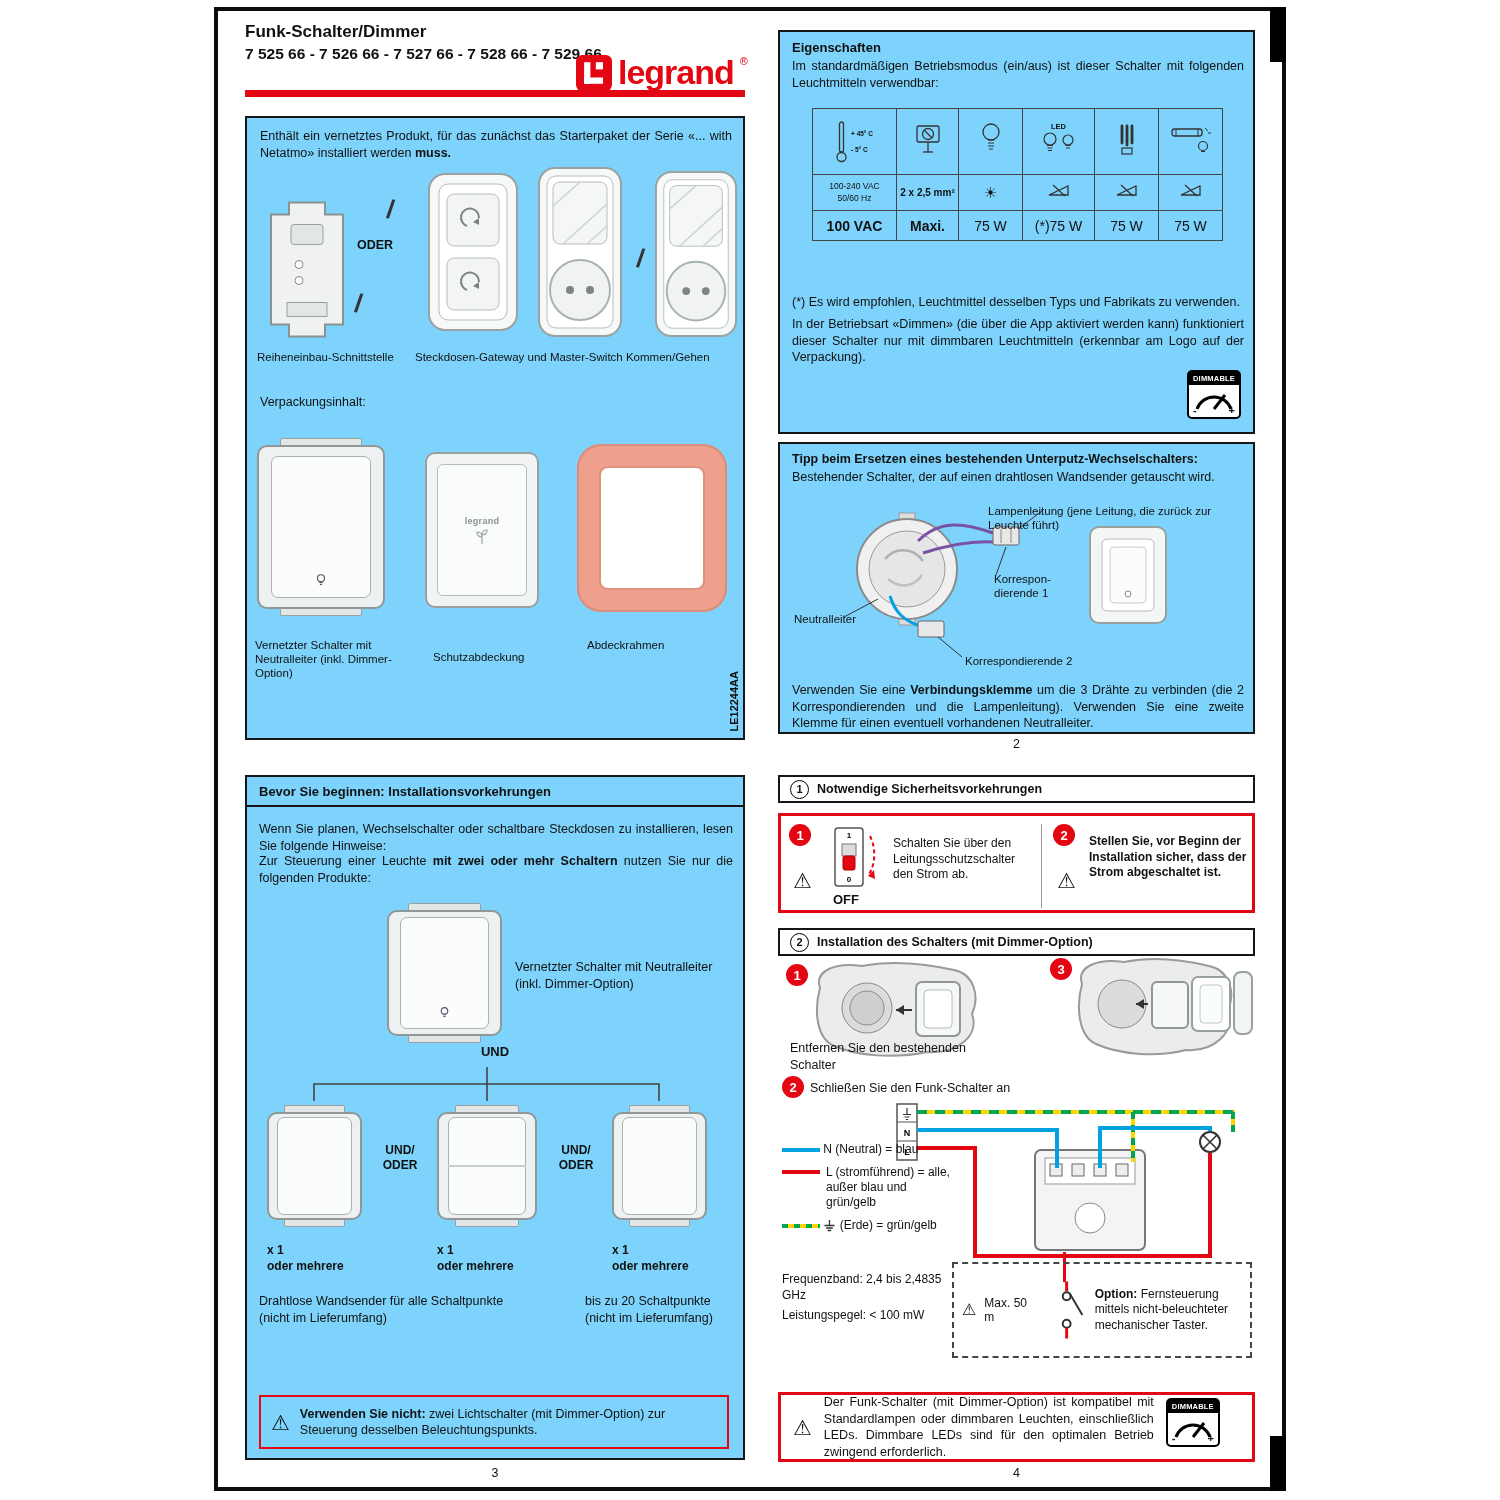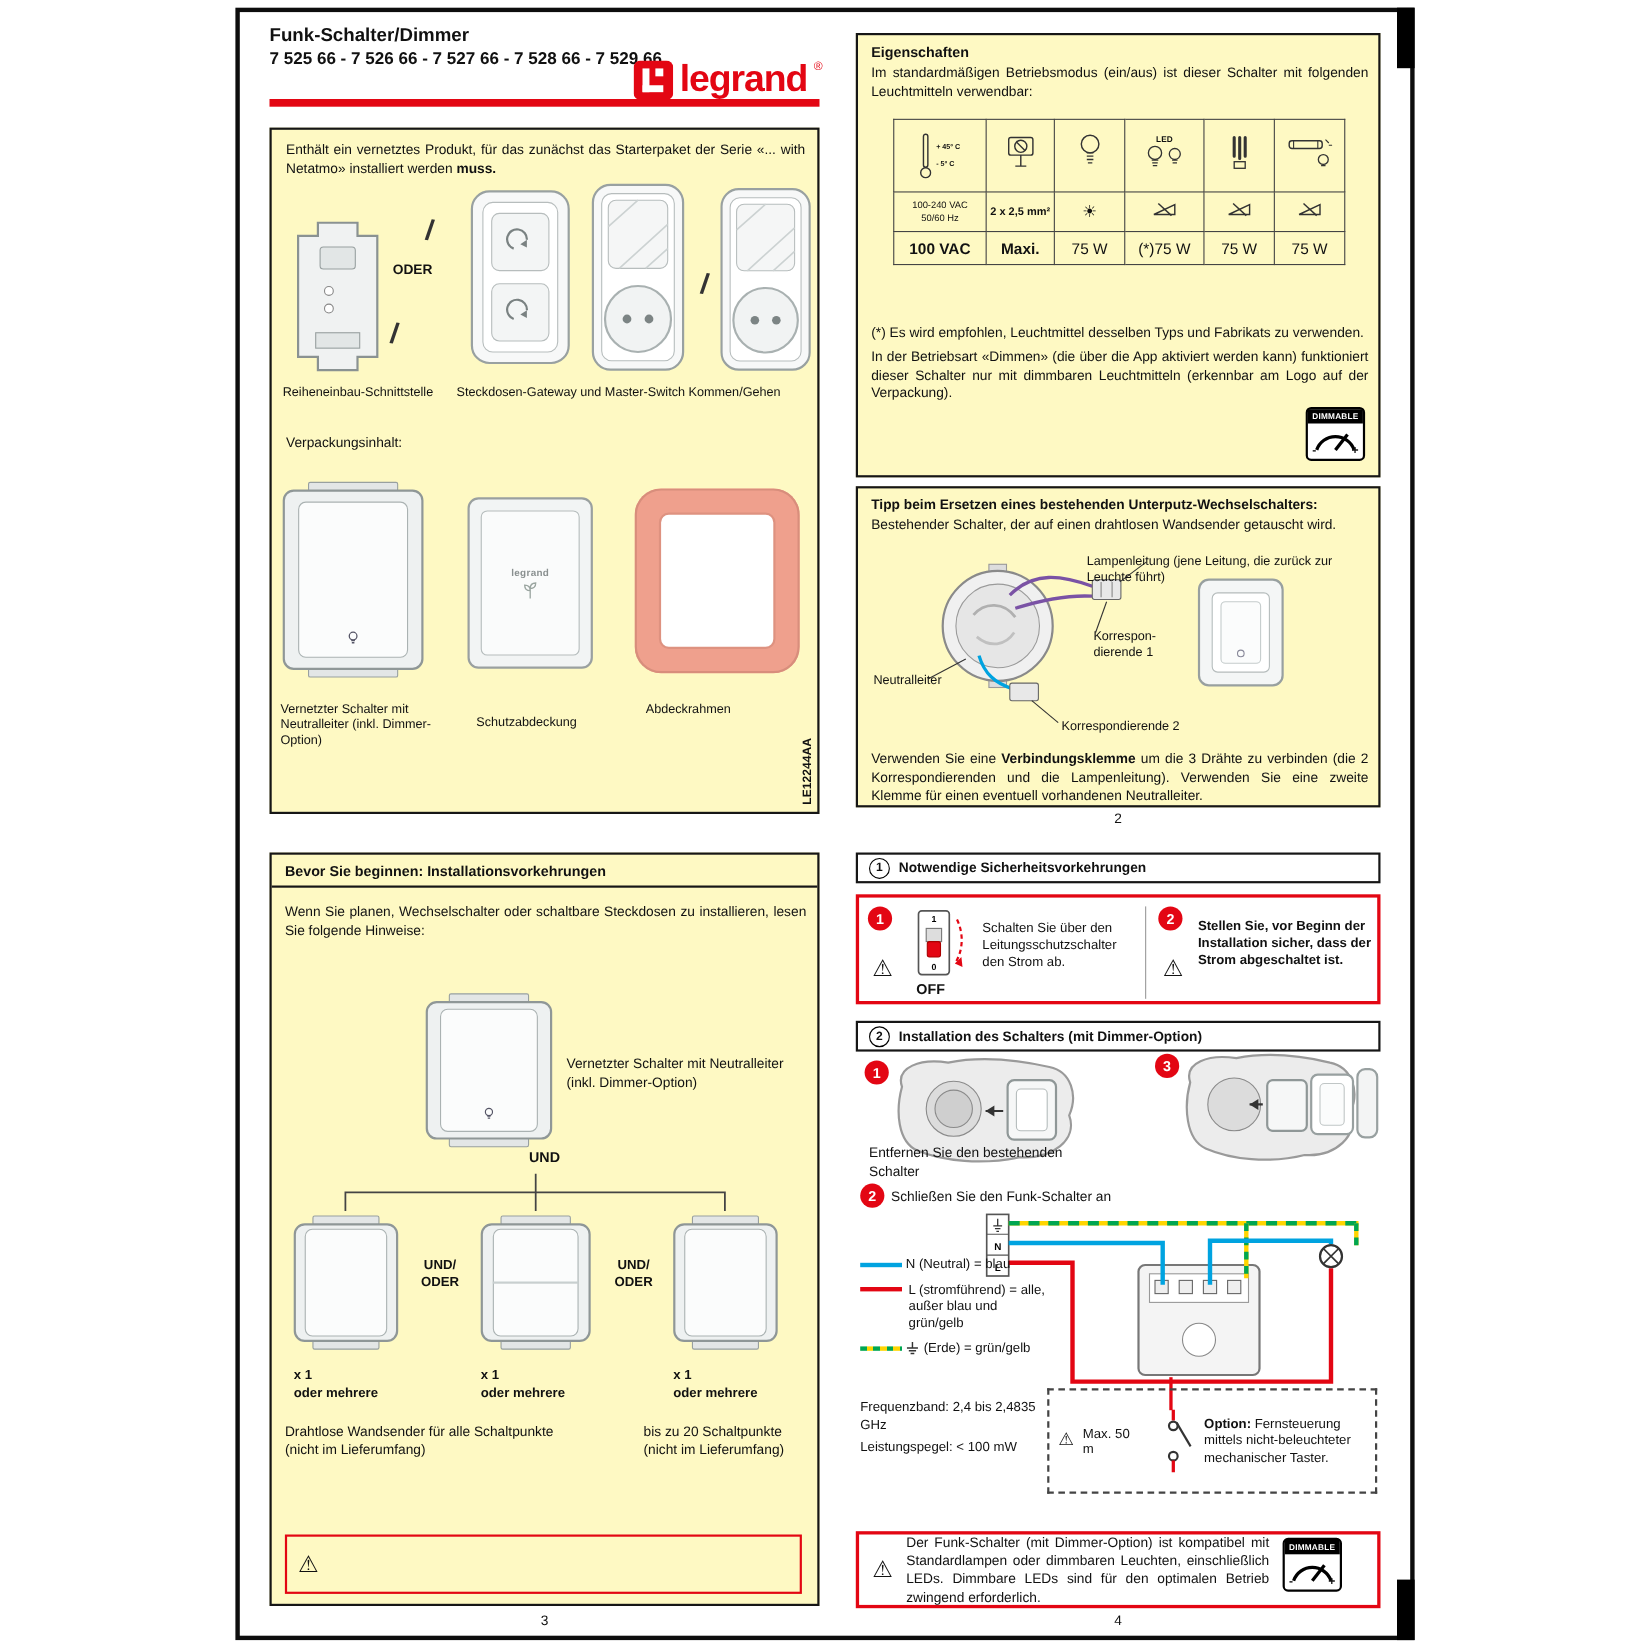--- a/index.html
+++ b/index.html
@@ -6,21 +6,21 @@
   *{box-sizing:border-box}
   body{margin:0;font-family:"Liberation Sans","DejaVu Sans",sans-serif;color:#111;background:#fff}
   .sheet{position:relative;width:1500px;height:1500px;background:#fff;overflow:hidden}
   .abs{position:absolute}
   .b{font-weight:bold}
   .j{text-align:justify}
   .t12{font-size:12.5px;line-height:1.32}
   .t11{font-size:11.5px;line-height:1.22}
   .frame{position:absolute;left:214px;top:7px;width:1072px;height:1484px;border:4px solid #0d0d0d}
   .foldmark{position:absolute;width:16px;height:55px;background:#000;left:1270px}
-  .box{border:2px solid var(--ink);background:#fef9c3;position:absolute}
+  .box{border:2px solid var(--ink);background:#7dd3fc;position:absolute}
   .redbox{border:3px solid var(--red);background:#fff;position:absolute}
   .hbox{border:2px solid var(--ink);background:#fff;position:absolute;display:flex;align-items:center;gap:8px;padding:0 10px}
   .title{font-size:17px;font-weight:bold}
   .codes{font-size:15.5px;font-weight:bold}
   .redbar{position:absolute;background:var(--red);height:7px;width:500px}
   .logo-text{font-size:34px;font-weight:bold;color:var(--red);letter-spacing:-1px;line-height:1}
   .logo-reg{font-size:11px;color:var(--red);vertical-align:top}
   .vert{writing-mode:vertical-rl;transform:rotate(180deg);font-size:11px;font-weight:bold}
   .slash{font-size:26px;color:#333;font-weight:bold;transform:rotate(8deg)}
   
@@ -315,20 +315,23 @@
 
     <div class="abs t12 j" style="left:12px;top:238px;width:452px">
       <span>Verwenden Sie eine </span><span class="b">Verbindungsklemme</span><span> um die 3 Drähte zu verbinden (die 2 Korrespondierenden und die Lampenleitung). Verwenden Sie eine zweite Klemme für einen eventuell vorhandenen Neutralleiter.</span>
     </div>
   </div>
   <div class="pagenum" style="left:778px;top:737px;width:477px">2</div>
 
   <div class="box" style="left:245px;top:775px;width:500px;height:685px">
     <div class="abs b" style="left:0;top:0;right:0;height:30px;border-bottom:2px solid var(--ink);line-height:30px;padding-left:12px;font-size:13px">Bevor Sie beginnen: Installationsvorkehrungen</div>
     <div class="abs t12 j" style="left:12px;top:44px;width:474px">Wenn Sie planen, Wechselschalter oder schaltbare Steckdosen zu installieren, lesen Sie folgende Hinweise:</div>
+    <div class="abs t12 j" style="left:12px;top:76px;width:474px">
+      <span>Zur Steuerung einer Leuchte </span><span class="b">mit zwei oder mehr Schaltern</span><span> nutzen Sie nur die folgenden Produkte:</span>
+    </div>
 
     <div class="mech" style="left:140px;top:126px;width:115px;height:140px">
       <div class="m-tab t"></div>
         <div class="m-tab bm"></div>
       <div class="m-body"></div>
       <div class="m-btn">
         <svg width="13" height="13" viewBox="0 0 12 12">
             <circle cx="6" cy="4.5" r="3" fill="none" stroke="#556" stroke-width="1"></circle>
             <path d="M4.6,8 h2.8 M5,9.7 h2" stroke="#556" stroke-width="1"></path>
           </svg>
@@ -377,20 +380,23 @@
     </div>
     <div class="abs b" style="left:365px;top:466px;width:100px;font-size:12px;line-height:1.3">
       <span>x 1</span><br><span>oder mehrere</span>
     </div>
 
     <div class="abs t12" style="left:12px;top:516px;width:258px">Drahtlose Wandsender für alle Schaltpunkte (nicht im Lieferumfang)</div>
     <div class="abs t12" style="left:338px;top:516px;width:150px">bis zu 20 Schaltpunkte (nicht im Lieferumfang)</div>
 
     <div class="abs" style="left:12px;top:618px;width:470px;height:54px;border:2px solid var(--red);display:flex;align-items:center;gap:10px;padding:4px 10px">
       <span class="warn">⚠</span>
+      <span class="t12">
+        <span class="b">Verwenden Sie nicht:</span><span> zwei Lichtschalter (mit Dimmer-Option) zur Steuerung desselben Beleuchtungspunkts.</span>
+      </span>
     </div>
   </div>
   <div class="pagenum" style="left:245px;top:1466px;width:500px">3</div>
 
   <div class="hbox" style="left:778px;top:775px;width:477px;height:28px">
     <span class="circ">1</span>
     <span class="b" style="font-size:12.5px">Notwendige Sicherheitsvorkehrungen</span>
   </div>
 
   <div class="redbox" style="left:778px;top:813px;width:477px;height:100px">

